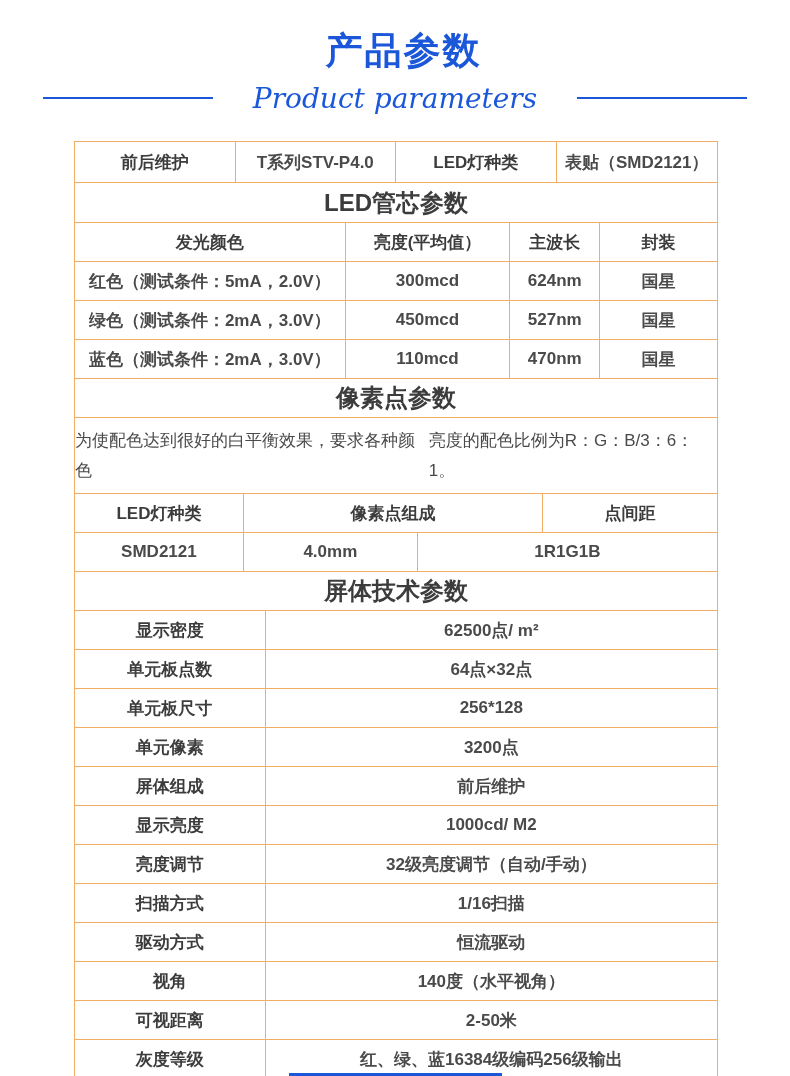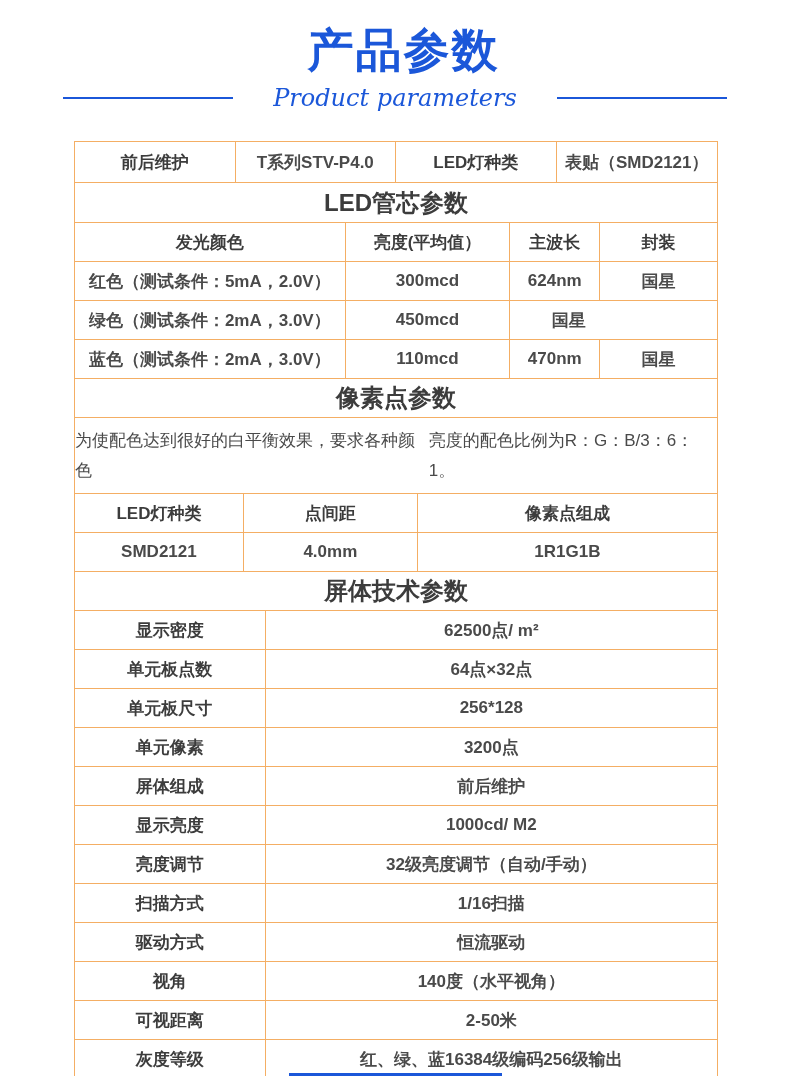--- a/index.html
+++ b/index.html
@@ -13,33 +13,33 @@
     position:relative;
     width:790px;height:1076px;
     overflow:hidden;
     background:#ffffff;
     font-family:"Liberation Sans","DejaVu Sans",sans-serif;
     color:var(--text);
   }
   
   .hdr{padding-top:24px;text-align:center;}
   .hdr h1{
-    font-size:46px;line-height:53px;font-weight:700;
+    font-size:37px;line-height:53px;font-weight:700;
     color:var(--accent);letter-spacing:2px;margin-left:17px;
   }
   .sub-row{
     margin-top:6px;
     display:flex;align-items:center;justify-content:center;
     height:30px;
   }
   .hline{width:170px;height:2px;background:var(--accent);}
   .sub{
     margin:8px 40px;
     font-family:"DejaVu Serif","Liberation Serif",serif;
-    font-style:italic;font-size:24px;color:var(--accent);text-align:right;
+    font-style:italic;font-size:28px;color:var(--accent);text-align:right;
   }
   
   .spec-table{
     margin:28px 0 0 74px;
     width:644px;
     border:1px solid var(--border);
     font-size:17px;
   }
   .row{display:flex;border-top:1px solid var(--border);}
   .row:first-child{border-top:none;}
@@ -108,42 +108,43 @@
     </div>
     <div class="row h39">
       <div class="cell led1">红色（测试条件：5mA，2.0V）</div>
       <div class="cell led2">300mcd</div>
       <div class="cell led3">624nm</div>
       <div class="cell led4">国星</div>
     </div>
     <div class="row h39">
       <div class="cell led1">绿色（测试条件：2mA，3.0V）</div>
       <div class="cell led2">450mcd</div>
+      <div class="cell led3">527nm</div>
       <div class="cell led4">国星</div>
     </div>
     <div class="row h39">
       <div class="cell led1">蓝色（测试条件：2mA，3.0V）</div>
       <div class="cell led2">110mcd</div>
       <div class="cell led3">470nm</div>
       <div class="cell led4">国星</div>
     </div>
 
     <div class="row h39">
       <div class="cell full sec">像素点参数</div>
     </div>
     <div class="row h76">
       <div class="note">
         <span>为使配色达到很好的白平衡效果，要求各种颜色</span>
         <span>亮度的配色比例为R：G：B/3：6：1。</span>
       </div>
     </div>
     <div class="row h39">
       <div class="cell px1 b">LED灯种类</div>
+      <div class="cell px3 b">像素点组成</div>
       <div class="cell px2 b">点间距</div>
-      <div class="cell px3 b">像素点组成</div>
     </div>
     <div class="row h39">
       <div class="cell px1">SMD2121</div>
       <div class="cell px2">4.0mm</div>
       <div class="cell px3">1R1G1B</div>
     </div>
 
     <div class="row h39">
       <div class="cell full sec">屏体技术参数</div>
     </div>

